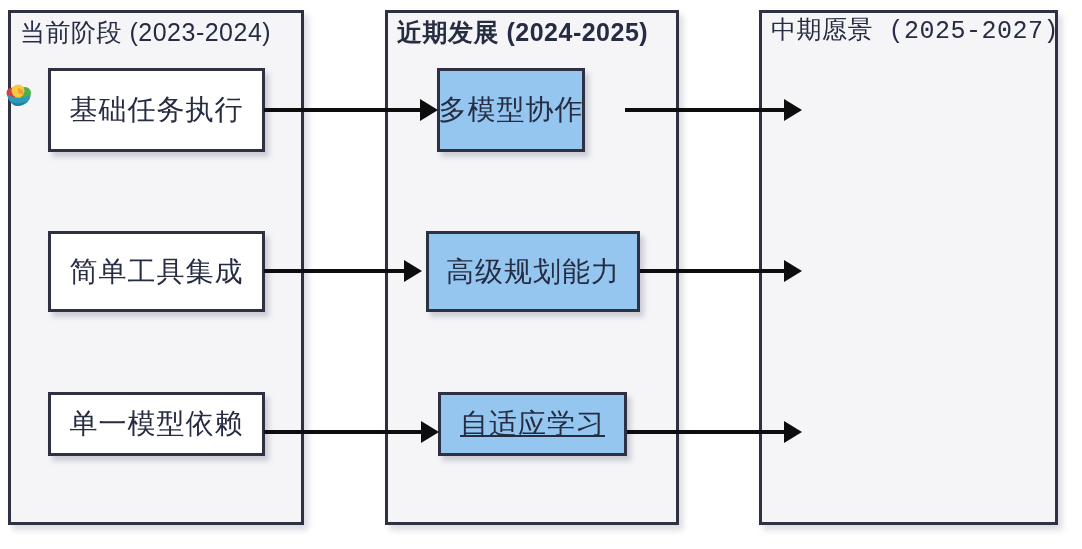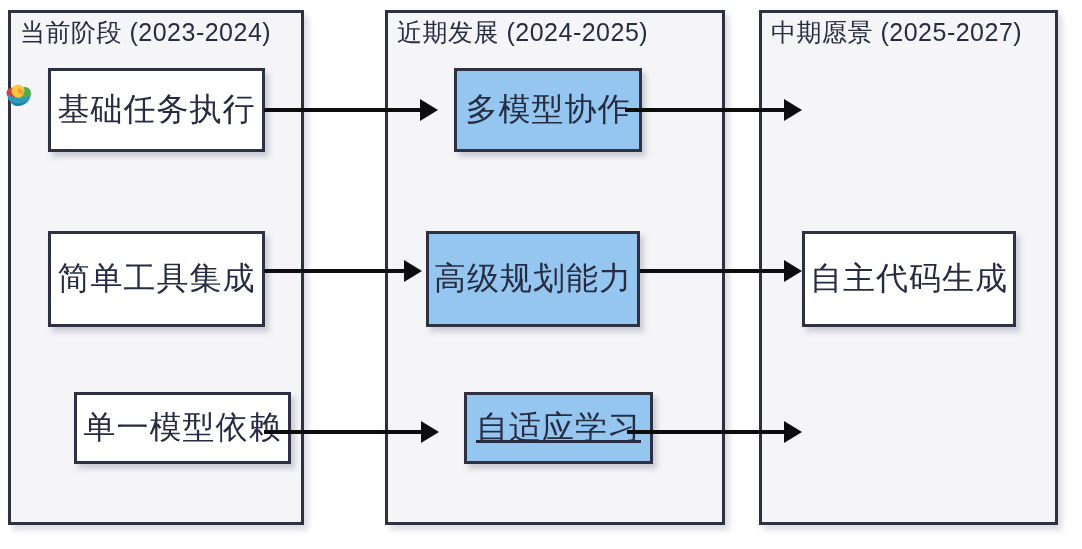--- a/index.html
+++ b/index.html
@@ -7,48 +7,48 @@
   .canvas{position:relative;width:1082px;height:549px;background:#ffffff;overflow:hidden;}
 
   .panel{
     position:absolute;top:10px;height:515px;
     background:var(--panel-fill,#f5f5f8);
     border:3px solid var(--border,#2d3142);
     box-shadow:4px 5px 6px rgba(130,130,150,0.28);
     box-sizing:border-box;
   }
   .panel-1{left:8px;width:296px;}
-  .panel-2{left:385px;width:340px;}
-  .panel-3{left:759px;width:299px;}
+  .panel-2{left:385px;width:294px;font-weight:bold;}
+  .panel-3{left:759px;width:299px;font-family:Liberation Mono, monospace;}
 
   .panel-header{
     position:absolute;left:9px;top:4px;
     font-size:25px;line-height:30px;
     color:var(--text,#232a3e);
     letter-spacing:0.5px;white-space:nowrap;
   }
 
   .node{
     position:absolute;
     background:var(--box-fill,#ffffff);
     border:3px solid var(--border,#2d3142);
     box-shadow:4px 5px 5px rgba(130,130,150,0.35);
     box-sizing:border-box;
     display:flex;align-items:center;justify-content:center;
-    font-size:32px;color:var(--text,#2b3147);
+    font-size:28px;color:var(--text,#2b3147);
     letter-spacing:1px;white-space:nowrap;
   }
   .node.highlight{background:var(--highlight-fill,#94c6f0);}
 
   .row-1{top:68px;height:84px;}
-  .row-2{top:231px;height:96px;}
-  .row-3{top:392px;height:72px;margin-left:26px;}
+  .row-2{top:231px;height:81px;}
+  .row-3{top:392px;height:64px;}
 
   .n-c1{left:48px;width:217px;}
-  .n-c2-r1{left:454px;width:188px;}
+  .n-c2-r1{left:437px;width:148px;}
   .n-c2-r2{left:426px;width:214px;text-align:center;}
   .n-c2-r3{left:438px;width:189px;text-decoration:underline;}
   .n-c3{left:802px;width:214px;}
 
   .arrow-line{
     position:absolute;height:4px;
     background:var(--arrow,#0d0d0d);
   }
   .arrow-head{
     position:absolute;width:0;height:0;
@@ -75,21 +75,20 @@
   </div>
 
   <div class="node row-1 n-c1">基础任务执行</div>
   <div class="node row-2 n-c1">简单工具集成</div>
   <div class="node row-3 n-c1">单一模型依赖</div>
 
   <div class="node highlight row-1 n-c2-r1">多模型协作</div>
   <div class="node highlight row-2 n-c2-r2">高级规划能力</div>
   <div class="node highlight row-3 n-c2-r3">自适应学习</div>
 
-  <div class="node row-2 n-c3">自主代码生成</div>
 
   <div class="arrow-line" style="left:264px;top:108px;width:157px;"></div>
   <div class="arrow-head" style="left:420px;top:99px;"></div>
   <div class="arrow-line" style="left:625px;top:108px;width:159px;"></div>
   <div class="arrow-head" style="left:784px;top:99px;"></div>
 
   <div class="arrow-line" style="left:264px;top:269px;width:141px;"></div>
   <div class="arrow-head" style="left:404px;top:260px;"></div>
   <div class="arrow-line" style="left:640px;top:269px;width:144px;"></div>
   <div class="arrow-head" style="left:784px;top:260px;"></div>

